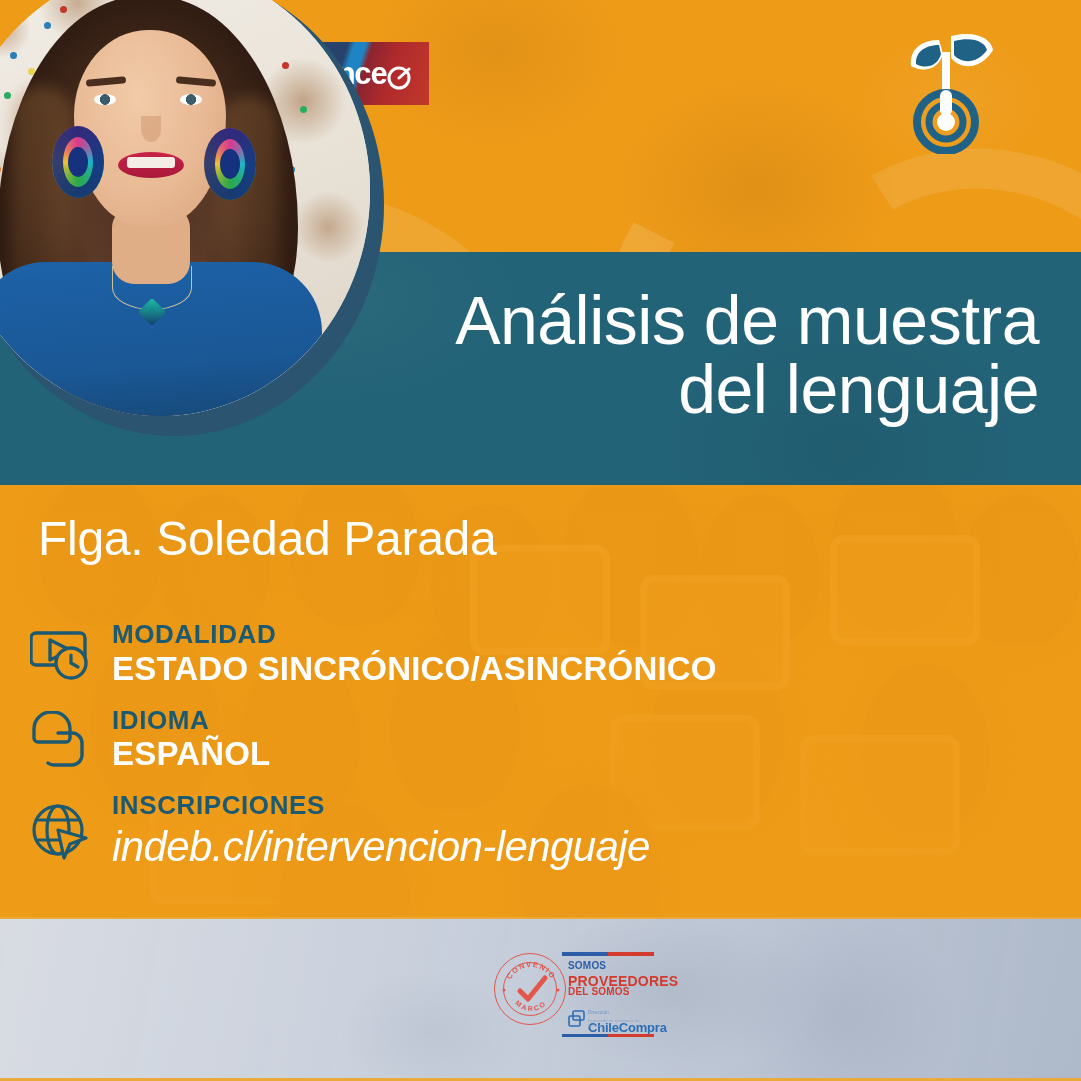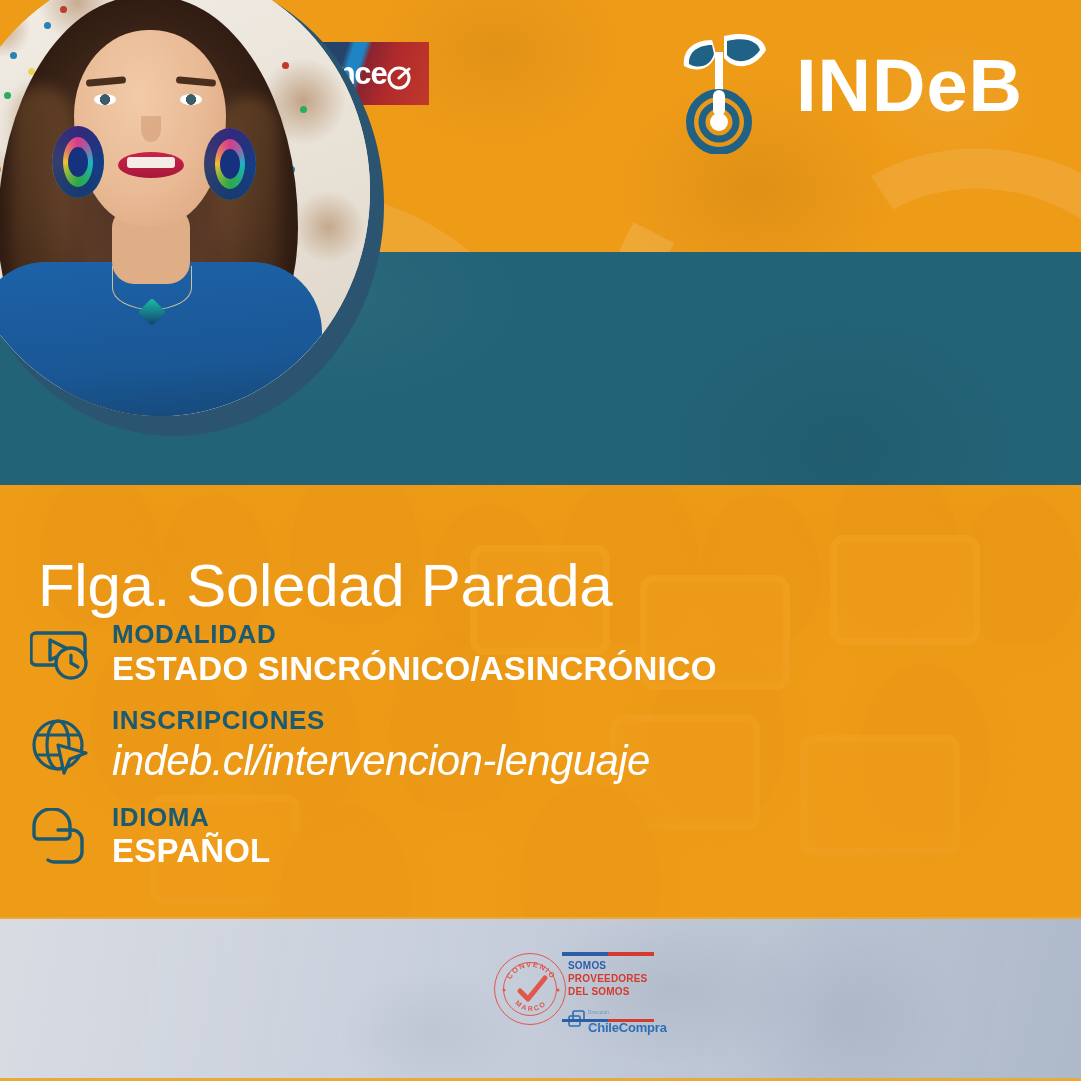--- a/index.html
+++ b/index.html
@@ -107,23 +107,22 @@
     background:rgba(240,163,35,.55);
     box-shadow:inset 0 0 0 7px rgba(250,186,80,.45);
   }
   .aud-ov{
     position:absolute; inset:0;
     background:linear-gradient(180deg, rgba(238,155,24,.55), rgba(238,155,24,.72));
   }
 
   .speaker{
     position:absolute; left:38px; top:26px;
-    color:#ffffff; font-size:60px; font-weight:normal; letter-spacing:-.3px;
+    color:#ffffff; font-size:48px; font-weight:normal; letter-spacing:-.3px;
     z-index:4;
-    margin-top:40px;
   }
 
   .rows{ position:absolute; left:30px; top:104px; z-index:4;margin-top:31px; }
   .row{ display:flex; align-items:center; gap:20px; margin-bottom:17px; }
   .row .ico{ width:62px; height:58px; flex:0 0 62px; }
   .row .txt{ display:flex; flex-direction:column; }
   .lbl{
     color:#1C5A72; font-size:26px; font-weight:bold;
     letter-spacing:.6px; line-height:1.1;
   }
@@ -211,28 +210,28 @@
     position:absolute; left:494px; top:953px; width:72px; height:72px;
     border-radius:50%; border:1.6px solid #E2564B;
   }
   .stamp .inner{
     position:absolute; left:8px; top:8px; right:8px; bottom:8px;
     border-radius:50%; border:1.4px solid #E2564B;
   }
   .stamp svg{ position:absolute; inset:0; }
 
   
-  .cc{ position:absolute; left:562px; top:952px; width:92px; height:70px; }
+  .cc{ position:absolute; left:562px; top:952px; width:92px; height:85px; }
   .cc .bar{ position:absolute; left:0; width:100%; height:3.5px; display:flex; }
   .cc .bar.t{ top:0; } .cc .bar.b{ bottom:0; }
   .cc .bar i{ flex:1; }
   .cc .bar i:first-child{ background:#2C5EA8; }
   .cc .bar i:last-child{ background:#D23B2E; }
   .cc .l1{ position:absolute; left:6px; top:8px; color:#2C5EA8; font-size:10px; font-weight:bold; letter-spacing:.2px; }
-  .cc .l2{ position:absolute; left:6px; top:21px; color:#D23B2E; font-size:10px; font-weight:bold; letter-spacing:.2px; }
+  .cc .l2{ position:absolute; left:6px; top:21px; color:#D23B2E; font-size:14px; font-weight:bold; letter-spacing:.2px; }
   .cc .l3{ position:absolute; left:6px; top:34px; color:#D23B2E; font-size:10px; font-weight:bold; letter-spacing:.2px; }
   .cc .brandrow{ position:absolute; left:6px; top:48px; display:flex; align-items:center; gap:3px; }
   .cc .sq{ width:17px; height:17px; position:relative; }
   .cc .cname{ color:#2C6EB5; font-size:13px; font-weight:bold; letter-spacing:-.2px; line-height:1; }
   .cc .dir{ color:#6B8FC4; font-size:4.6px; letter-spacing:.2px; }
   .cc .slog{ position:absolute; left:26px; top:66px; color:#8AA4CB; font-size:4px; letter-spacing:.1px; }
 
   
   .portrait-ring{
     position:absolute; left:-36px; top:-26px; width:420px; height:462px;
@@ -344,28 +343,29 @@
 
         <rect x="43" y="26" width="8" height="54" fill="#ffffff"></rect>
 
         <circle cx="47" cy="96" r="29" fill="none" stroke="#1F6285" stroke-width="8"></circle>
         <circle cx="47" cy="96" r="17" fill="none" stroke="#1F6285" stroke-width="7"></circle>
         <circle cx="47" cy="96" r="9" fill="#ffffff"></circle>
         <rect x="41" y="64" width="12" height="26" rx="6" fill="#ffffff"></rect>
       </svg>
     </div>
     <div class="logo-txt">
-      <div class="logo-word">
-        <span>IND</span><span class="lc">e</span><span>B</span>
-      </div>
     </div>
   </div>
 
   <div class="band-title">
     <div class="tbg"></div>
+    <div class="title">
+      <span class="l1">Análisis de muestra</span>
+      <span class="l2">del lenguaje</span>
+    </div>
   </div>
 
   <div class="band-main">
     <div class="aud">
       <div class="blob" style="left:40px;  top:-10px; width:120px; height:150px;"></div>
       <div class="blob" style="left:160px; top:10px;  width:110px; height:140px;"></div>
       <div class="blob" style="left:290px; top:-20px; width:130px; height:160px;"></div>
       <div class="blob" style="left:430px; top:20px;  width:120px; height:150px;"></div>
       <div class="blob" style="left:560px; top:-10px; width:140px; height:170px;"></div>
       <div class="blob" style="left:700px; top:10px;  width:120px; height:150px;"></div>
@@ -399,45 +399,45 @@
             <circle cx="41" cy="38" r="15" fill="#EE9B18" stroke="#1C5A72" stroke-width="3.4"></circle>
             <path d="M41 30 V38 L48 42" fill="none" stroke="#1C5A72" stroke-width="3.2" stroke-linecap="round"></path>
           </svg>
         </div>
         <div class="txt">
           <div class="lbl">MODALIDAD</div>
           <div class="val">ESTADO SINCRÓNICO/ASINCRÓNICO</div>
         </div>
       </div>
 
+      <div class="row r2">
+        <div class="ico">
+          <svg viewBox="0 0 62 58" width="62" height="58">
+            <path d="M4 18 a17 17 0 0 1 17 -17 h2 a17 17 0 0 1 17 17 v9 a4 4 0 0 1 -4 4 h-28 a4 4 0 0 1 -4 -4 z" fill="none" stroke="#1C5A72" stroke-width="3.4"></path>
+            <path d="M28 22 h14 a10 10 0 0 1 10 10 v12 a10 10 0 0 1 -10 10 h-18 a10 10 0 0 1 -6 -2" fill="none" stroke="#1C5A72" stroke-width="3.4" stroke-linecap="round"></path>
+          </svg>
+        </div>
+        <div class="txt">
+          <div class="lbl">IDIOMA</div>
+          <div class="val">ESPAÑOL</div>
+        </div>
+      </div>
+
       <div class="row r3">
         <div class="ico">
           <svg viewBox="0 0 62 58" width="62" height="58">
             <circle cx="28" cy="28" r="24" fill="none" stroke="#1C5A72" stroke-width="3.2"></circle>
             <ellipse cx="28" cy="28" rx="11" ry="24" fill="none" stroke="#1C5A72" stroke-width="3.2"></ellipse>
             <path d="M5 18 h46 M5 38 h46" stroke="#1C5A72" stroke-width="3.2" fill="none"></path>
             <path d="M28 28 L56 36 L40 42 L34 56 Z" fill="#EE9B18" stroke="#1C5A72" stroke-width="3.2" stroke-linejoin="round"></path>
           </svg>
         </div>
         <div class="txt">
           <div class="lbl">INSCRIPCIONES</div>
           <div class="val url">indeb.cl/intervencion-lenguaje</div>
-        </div>
-      </div>
-
-      <div class="row r2">
-        <div class="ico">
-          <svg viewBox="0 0 62 58" width="62" height="58">
-            <path d="M4 18 a17 17 0 0 1 17 -17 h2 a17 17 0 0 1 17 17 v9 a4 4 0 0 1 -4 4 h-28 a4 4 0 0 1 -4 -4 z" fill="none" stroke="#1C5A72" stroke-width="3.4"></path>
-            <path d="M28 22 h14 a10 10 0 0 1 10 10 v12 a10 10 0 0 1 -10 10 h-18 a10 10 0 0 1 -6 -2" fill="none" stroke="#1C5A72" stroke-width="3.4" stroke-linecap="round"></path>
-          </svg>
-        </div>
-        <div class="txt">
-          <div class="lbl">IDIOMA</div>
-          <div class="val">ESPAÑOL</div>
         </div>
       </div>
 
     </div>
   </div>
 
   <div class="footer">
     <div class="fbg"></div>
     <div class="topline"></div>
     <div class="botline"></div>

